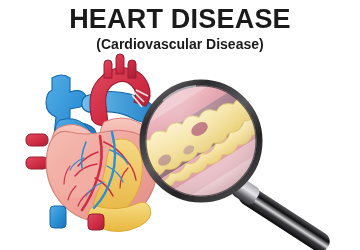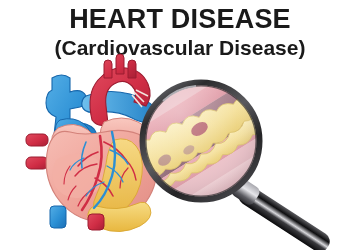--- a/index.html
+++ b/index.html
@@ -11,21 +11,21 @@
 
   .title-block{
     position:absolute;left:0;top:6px;width:360px;text-align:center;
     line-height:1;
   }
   .title-main{
     font-size:27px;font-weight:bold;color:#1a1a1a;letter-spacing:.2px;
     display:block;
   }
   .title-sub{
-    font-size:21px;font-weight:bold;color:#1a1a1a;display:block;margin-top:4px;
+    font-size:14px;font-weight:bold;color:#1a1a1a;display:block;margin-top:4px;
   }
   .art{position:absolute;left:0;top:0;width:360px;height:250px;}
 </style>
 </head>
 <body>
 
 <div class="stage">
 
   <div class="title-block">
     <span class="title-main">HEART DISEASE</span>

